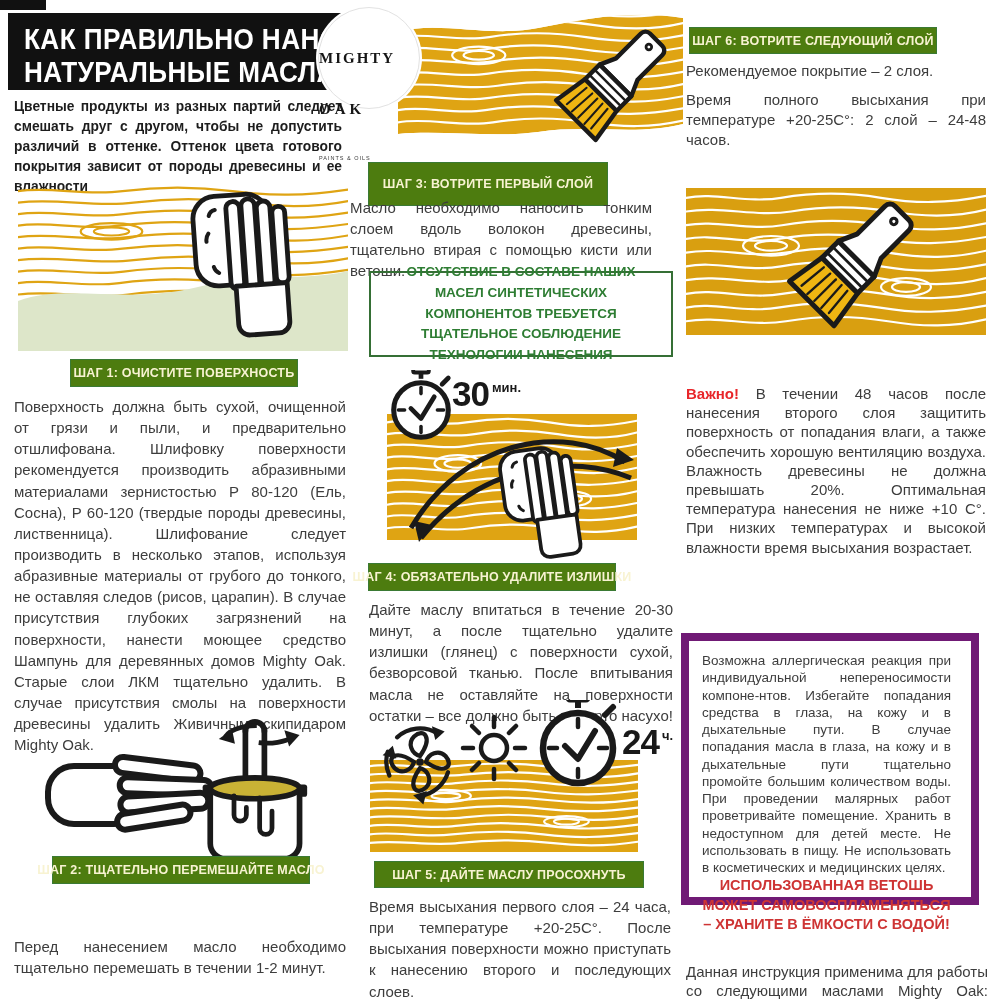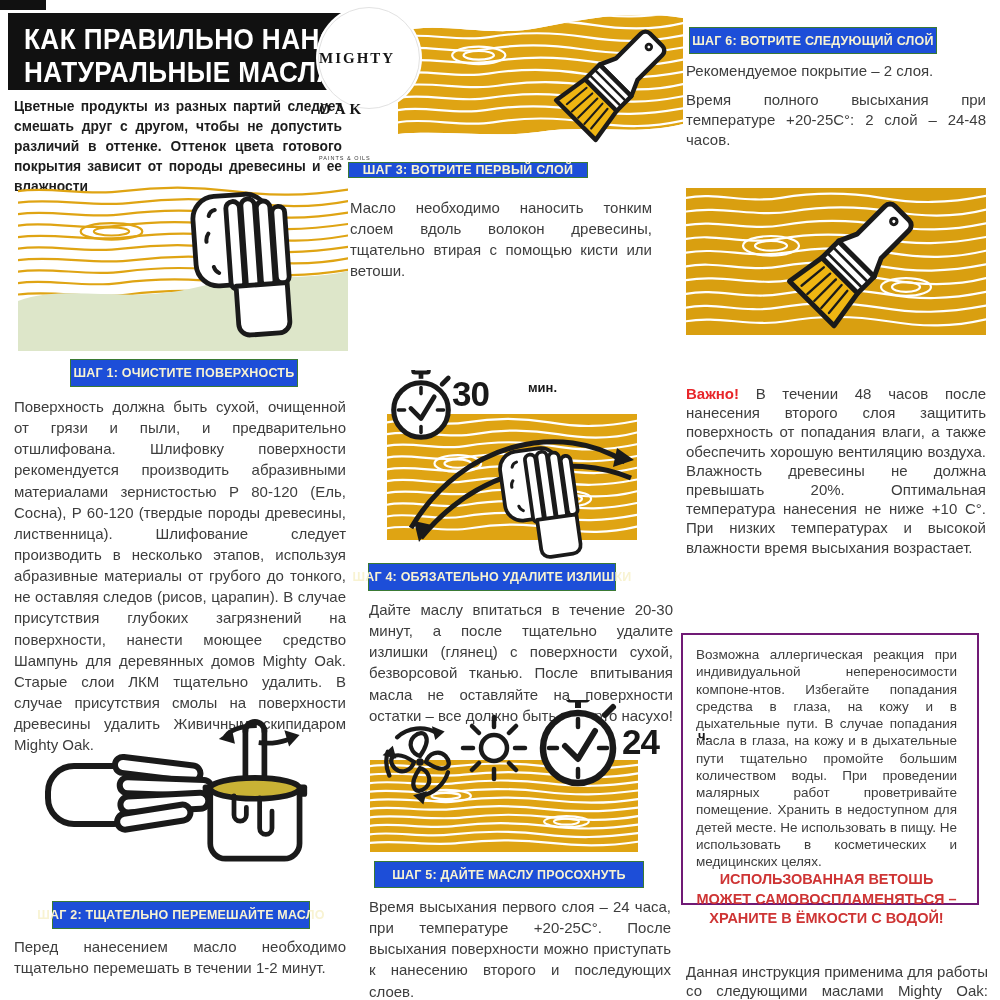--- a/index.html
+++ b/index.html
@@ -10,33 +10,33 @@
   .title-block{background:#111;color:#fff;padding:9px 0 6px 16px;}
   .title-line{font-weight:800;font-size:30px;line-height:33px;white-space:nowrap;
               transform:scaleX(.87);transform-origin:0 50%;letter-spacing:.5px;}
   .logo{background:#fff;border-radius:50%;border:1px solid #e2e2e2;z-index:6;
         display:flex;flex-direction:column;align-items:flex-start;justify-content:flex-start;
         box-shadow:0 0 0 2px #fff;gap:36px;}
   .logo-name{font-family:"Liberation Serif","DejaVu Serif",serif;font-weight:bold;color:#161616;
              font-size:15px;letter-spacing:2px;line-height:15px;}
   .logo-tag{font-size:5.5px;letter-spacing:1px;color:#3a3a3a;margin-top:2px;}
   .intro{font-weight:bold;font-size:13.8px;line-height:1.45;color:#1d1d1d;text-align:justify;}
-  .step-bar{background:#1d4ed8;box-shadow:inset 0 0 0 1px #3a7a34;color:#F8F3D2;font-weight:bold;
+  .step-bar{background:#4d7c0f;box-shadow:inset 0 0 0 1px #3a7a34;color:#F8F3D2;font-weight:bold;
             font-size:12.5px;letter-spacing:.2px;display:flex;align-items:center;justify-content:center;
             white-space:nowrap;text-align:right;}
   .body-text{font-size:15px;line-height:1.41;text-align:justify;color:#3d3d3d;}
   .tight{line-height:1.28;margin-top:42px;}
   .green-note{border:2px solid #356F35;color:#2E7D33;font-weight:bold;font-size:13.5px;line-height:1.55;
               text-align:center;display:flex;align-items:center;justify-content:center;padding:6px 12px;
               box-sizing:border-box;}
   .imp-label{color:#E8262A;font-weight:bold;}
-  .red-box{border:2px solid #701a75;box-sizing:border-box;padding:11px 20px 8px 13px;background:#fff;}
+  .red-box{border:8px solid #701a75;box-sizing:border-box;padding:11px 20px 8px 13px;background:#fff;}
   .safety-text{font-size:13.5px;line-height:1.28;text-align:justify;color:#3d3d3d;}
   .fire-warning{color:#CE3434;font-weight:bold;font-size:14.5px;line-height:1.32;text-align:center;margin-top:0;}
-  .time-label{display:flex;align-items:flex-start;z-index:4;color:#191919;gap:36px;}
+  .time-label{display:flex;align-items:flex-start;z-index:4;color:#191919;}
   .time-big{font-weight:800;font-size:35px;line-height:35px;letter-spacing:-1px;}
   .time-small{font-weight:800;font-size:13px;margin-top:4px;margin-left:3px;}
 </style>
 </head>
 <body>
 
 <div class="poster">
 
   <svg width="0" height="0" style="position:absolute" aria-hidden="true">
     <defs>
@@ -207,26 +207,27 @@
 
   <svg class="abs" style="left:38px;top:710px" width="285" height="184" viewBox="0 0 285 184">
     <g>
         <use href="#handflat" transform="translate(8,34) scale(1.0)"></use>
       </g>
     <g>
         <use href="#can" transform="translate(158,8) scale(0.95)"></use>
       </g>
   </svg>
 
-  <div class="abs step-bar" style="left:52px;top:901px;width:258px;height:28px">ШАГ 2: ТЩАТЕЛЬНО ПЕРЕМЕШАЙТЕ МАСЛО</div>
+  <div class="abs step-bar" style="left:52px;top:856px;width:258px;height:28px">ШАГ 2: ТЩАТЕЛЬНО ПЕРЕМЕШАЙТЕ МАСЛО</div>
   <div class="abs body-text" style="left:14px;top:936px;width:332px">Перед нанесением масло необходимо тщательно перемешать в течении 1-2 минут.</div>
 
-  <div class="abs step-bar" style="left:348px;top:162px;width:240px;height:16px">ШАГ 3: ВОТРИТЕ ПЕРВЫЙ СЛОЙ</div>
+  <div class="abs step-bar" style="left:368px;top:162px;width:240px;height:44px">ШАГ 3: ВОТРИТЕ ПЕРВЫЙ СЛОЙ</div>
   <div class="abs body-text" style="left:350px;top:197px;width:302px">Масло необходимо наносить тонким слоем вдоль волокон древесины, тщательно втирая с помощью кисти или ветоши.</div>
 
+  <div class="abs green-note" style="left:369px;top:271px;width:304px;height:86px">ОТСУТСТВИЕ В СОСТАВЕ НАШИХ МАСЕЛ СИНТЕТИЧЕСКИХ КОМПОНЕНТОВ ТРЕБУЕТСЯ ТЩАТЕЛЬНОЕ СОБЛЮДЕНИЕ ТЕХНОЛОГИИ НАНЕСЕНИЯ</div>
 
   <svg class="abs" style="left:373px;top:370px" width="300" height="195" viewBox="0 0 300 195">
     <rect x="14" y="44" width="250" height="126" fill="#DFA413"></rect>
     <g transform="translate(14,44) scale(0.833,0.84)" color="#ffffff">
         <use href="#grain"></use>
       </g>
     <path d="M38,158 C90,70 190,52 252,92" stroke="#1a1a1a" stroke-width="5" fill="none"></path>
     <path d="M244,78 l17,12 -21,7 z" fill="#1a1a1a"></path>
     <path d="M258,108 C200,84 110,92 48,168" stroke="#1a1a1a" stroke-width="5" fill="none"></path>
     <path d="M59,155 l-13,17 -5,-21 z" fill="#1a1a1a"></path>

